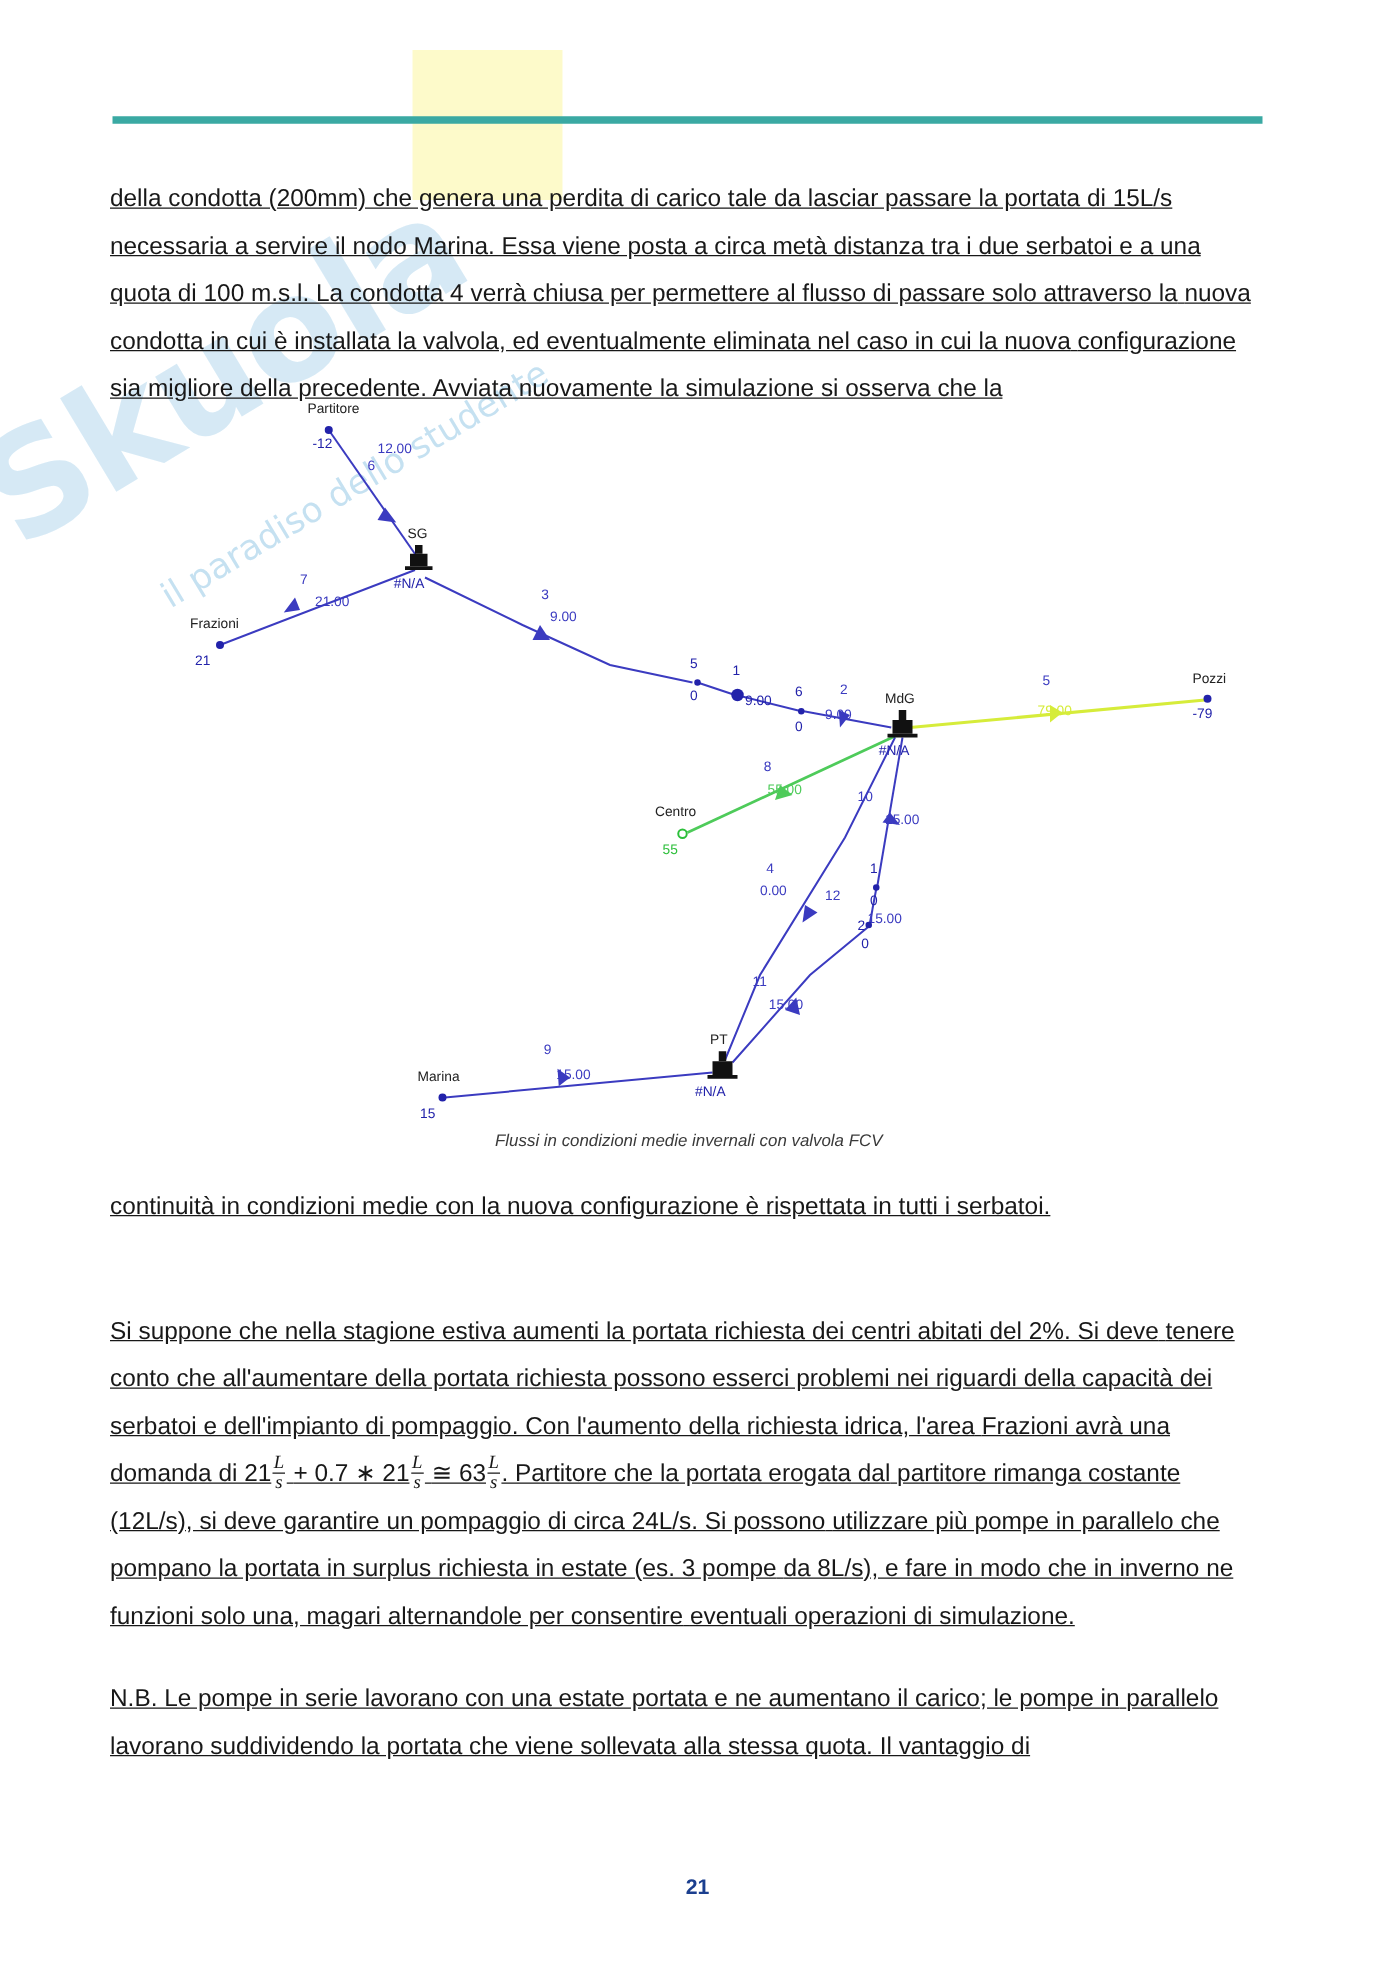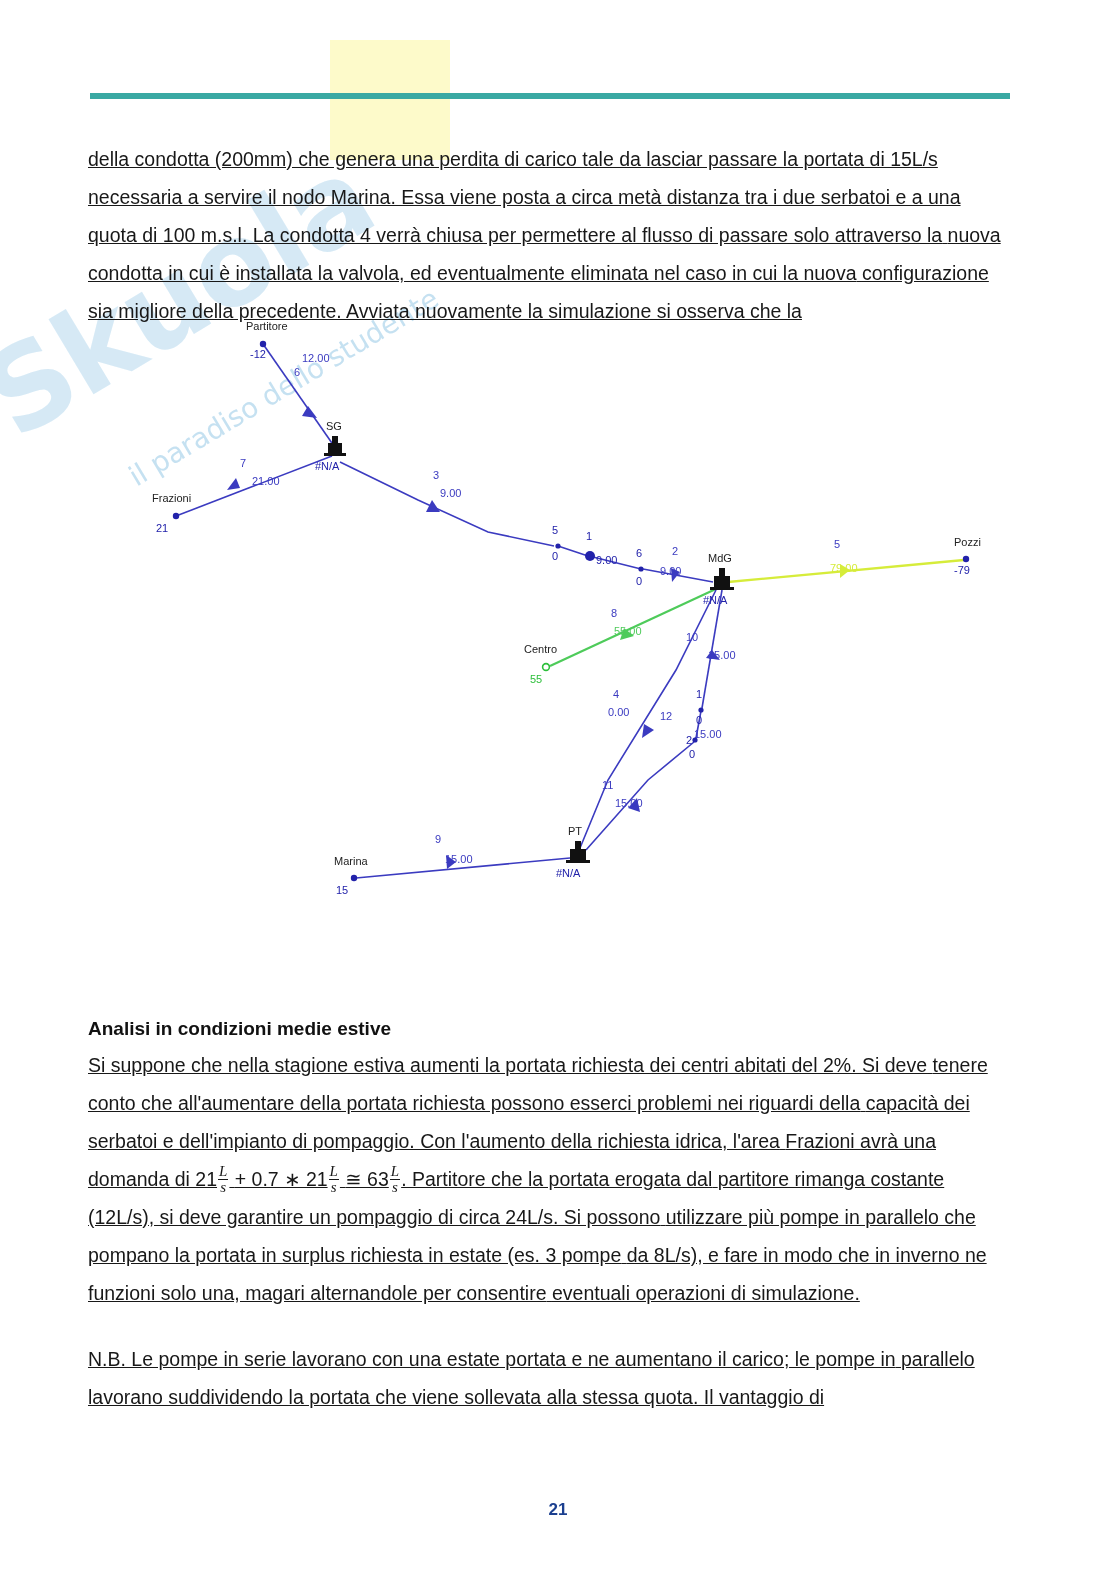--- a/index.html
+++ b/index.html
@@ -308,23 +308,24 @@
           <text x="608" y="388" fill="#2222aa">1</text>
           <text x="608" y="414" fill="#2222aa">0</text>
 
           <circle cx="607" cy="430" r="2.6" fill="#2222aa"></circle>
           <text x="598" y="434" fill="#2222aa">2</text>
           <text x="601" y="448" fill="#2222aa">0</text>
         </g>
       </svg>
     </div>
 
-
-
-    <h2 class="heading">Analisi in condizioni medie estive</h2>
+    <div class="caption">Flussi in condizioni medie invernali con valvola FCV</div>
+
+    <p class="body para2">continuità in condizioni medie con la nuova configurazione è rispettata in tutti i serbatoi.</p>
+
 
     <p class="body para3">
       <span>Si suppone che nella stagione estiva aumenti la portata richiesta dei centri abitati del 2%. Si deve</span>
       <span>tenere conto che all'aumentare della portata richiesta possono esserci problemi nei riguardi della</span>
       <span>capacità dei serbatoi e dell'impianto di pompaggio. Con l'aumento della richiesta idrica, l'area</span>
       <span>Frazioni avrà una domanda di 21</span><span class="frac"><span class="num">L</span><span class="den">s</span></span>
       <span>+ 0.7 ∗ 21</span><span class="frac"><span class="num">L</span><span class="den">s</span></span>
       <span>≅ 63</span><span class="frac"><span class="num">L</span><span class="den">s</span></span><span>. Partitore che la portata erogata dal</span>
       <span>partitore rimanga costante (12L/s), si deve garantire un pompaggio di circa 24L/s. Si possono</span>
       <span>utilizzare più pompe in parallelo che pompano la portata in surplus richiesta in estate (es. 3 pompe</span>

